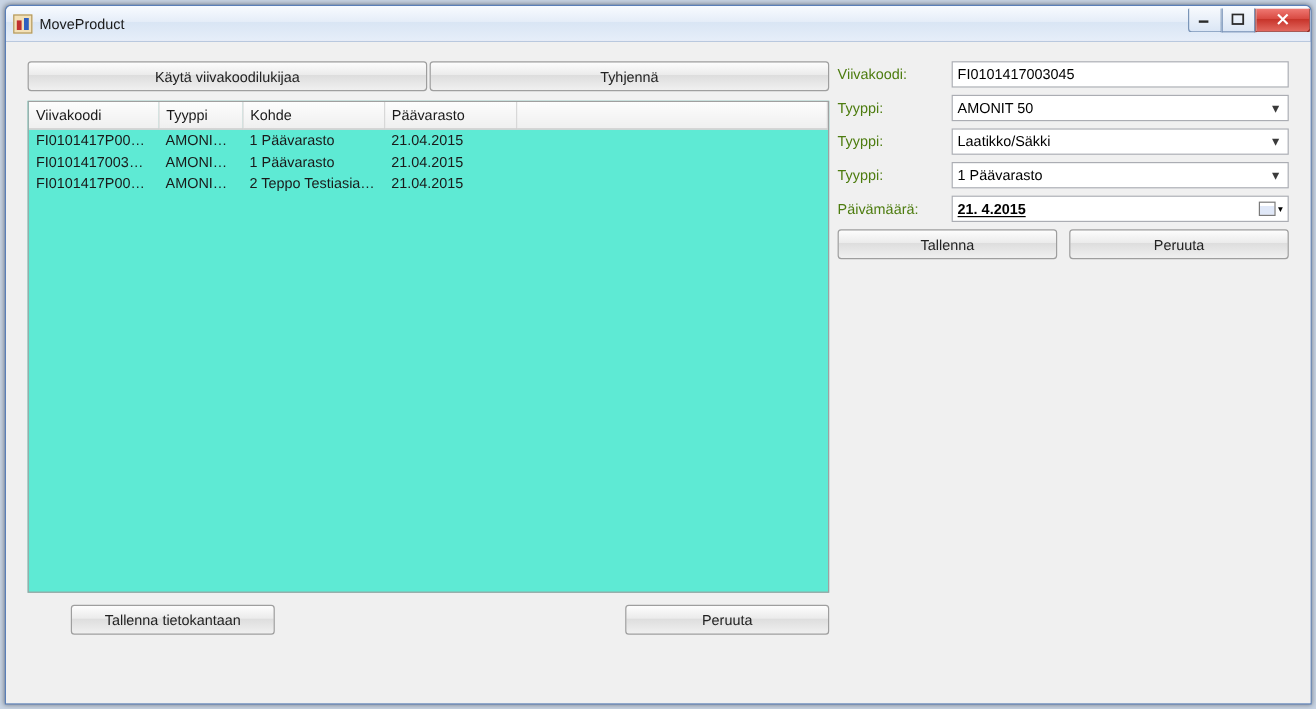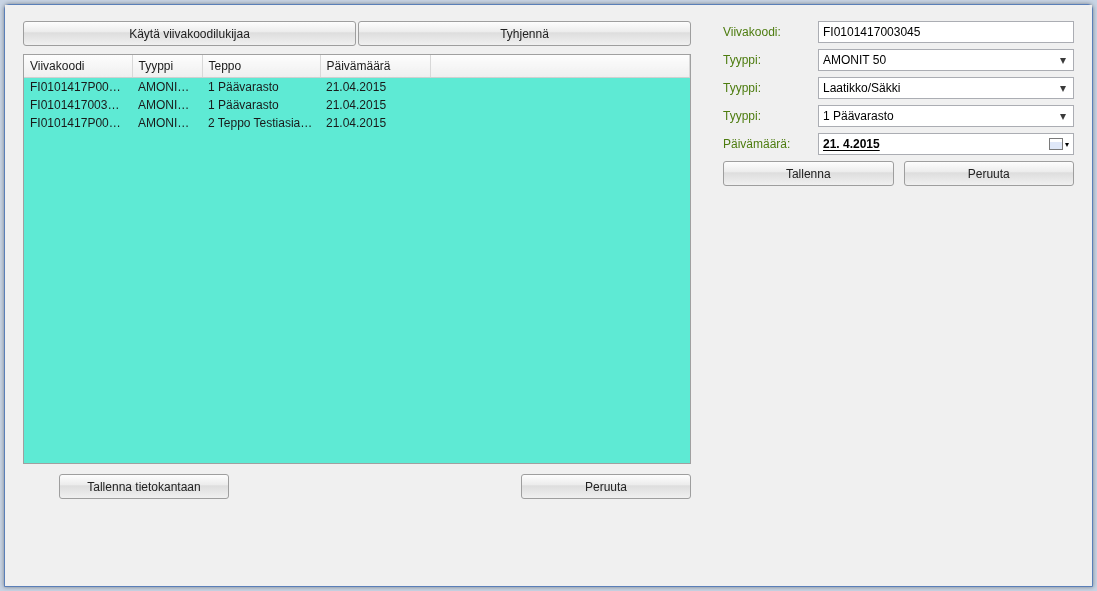--- a/index.html
+++ b/index.html
@@ -26,21 +26,21 @@
   .app-icon::before { left:2px; top:4px; width:4px; height:8px;}
   .app-icon::after { left:8px; top:2px; width:4px; height:10px; background:#3060c0;}
   .title-text { flex:1; color:#1a1a1a; }
   .win-controls { display:flex; height:20px; margin-top:-6px;}
   .win-btn { width:28px; height:20px; margin-left:0; border:1px solid #7a95b8; border-top:none; display:flex; align-items:center; justify-content:center;
     background:linear-gradient(#f6f9fd,#dbe6f5); color:#2b2b2b; cursor:pointer;}
   .win-btn.min { border-radius:0 0 0 3px;}
   .win-btn.close { background:linear-gradient(#f07a74,#d94b43 45%,#c63228 46%,#e2685f); border-color:#963028; border-radius:0 0 3px 0; width:46px; color:white;}
   .win-btn svg { width:12px; height:10px; }
 
-  .client { flex:1; background:#f0f0f0; position:relative; padding:16px 18px; display:flex; gap:32px;}
+  .client { flex:1; background:#f0f0f0; position:relative; padding:16px 18px; display:flex; gap:7px;}
   .leftcol { width:668px; display:flex; flex-direction:column;}
   .rightcol { flex:1; }
 
   .btn {
     background:linear-gradient(#fdfdfd,#ebebeb 45%,#dddddd 46%,#f0f0f0);
     border:1px solid #9e9e9e; border-radius:3px;
     height:25px; display:flex; align-items:center; justify-content:center;
     cursor:pointer; color:#222;
     padding: 0 10px;
   }
@@ -72,20 +72,41 @@
   .date-icon { width:26px; display:flex; align-items:center; justify-content:flex-end; gap:2px;}
   .cal { width:14px; height:12px; border:1px solid #7a7a7a; background:linear-gradient(#fff 30%,#e0e8f8 30%); position:relative;}
   .form-actions { margin-top:6px; display:flex; gap:10px; }
   .form-actions .btn { flex:1; height:25px;}
   .underline { text-decoration: underline; text-underline-offset: 2px; font-weight: bold;}
 </style>
 </head>
 <body>
 
 <div class="window">
+  <div class="titlebar">
+    <div class="app-icon"></div>
+    <div class="title-text">MoveProduct</div>
+    <div class="win-controls">
+      <div class="win-btn min">
+        <svg viewBox="0 0 12 10">
+            <rect x="1" y="6" width="8" height="2" fill="currentColor"></rect>
+          </svg>
+      </div>
+      <div class="win-btn">
+        <svg viewBox="0 0 12 10">
+            <rect x="1" y="1" width="9" height="8" fill="none" stroke="currentColor" stroke-width="1.5"></rect>
+          </svg>
+      </div>
+      <div class="win-btn close">
+        <svg viewBox="0 0 12 10">
+            <path d="M2 1 L10 9 M10 1 L2 9" stroke="white" stroke-width="1.8"></path>
+          </svg>
+      </div>
+    </div>
+  </div>
 
   <div class="client">
 
     <div class="leftcol">
       <div class="toolbar">
         <div class="btn">Käytä viivakoodilukijaa</div>
         <div class="btn">Tyhjennä</div>
       </div>
 
       <div class="grid-wrap">
@@ -94,22 +115,22 @@
             <col class="col-barcode">
               <col class="col-prod">
               <col class="col-target">
               <col class="col-date">
               <col>
           </colgroup>
           <thead>
             <tr>
               <th>Viivakoodi</th>
               <th>Tyyppi</th>
-              <th>Teppo</th>
-              <th>Päivämäärä</th>
+              <th>Kohde</th>
+              <th>Päävarasto</th>
               <th></th>
             </tr>
           </thead>
           <tbody id="grid-body">
               <tr>
                 <td>FI0101417P004503</td>
                 <td>AMONIT 36</td>
                 <td>1 Päävarasto</td>
                 <td>21.04.2015</td>
                 <td></td>

